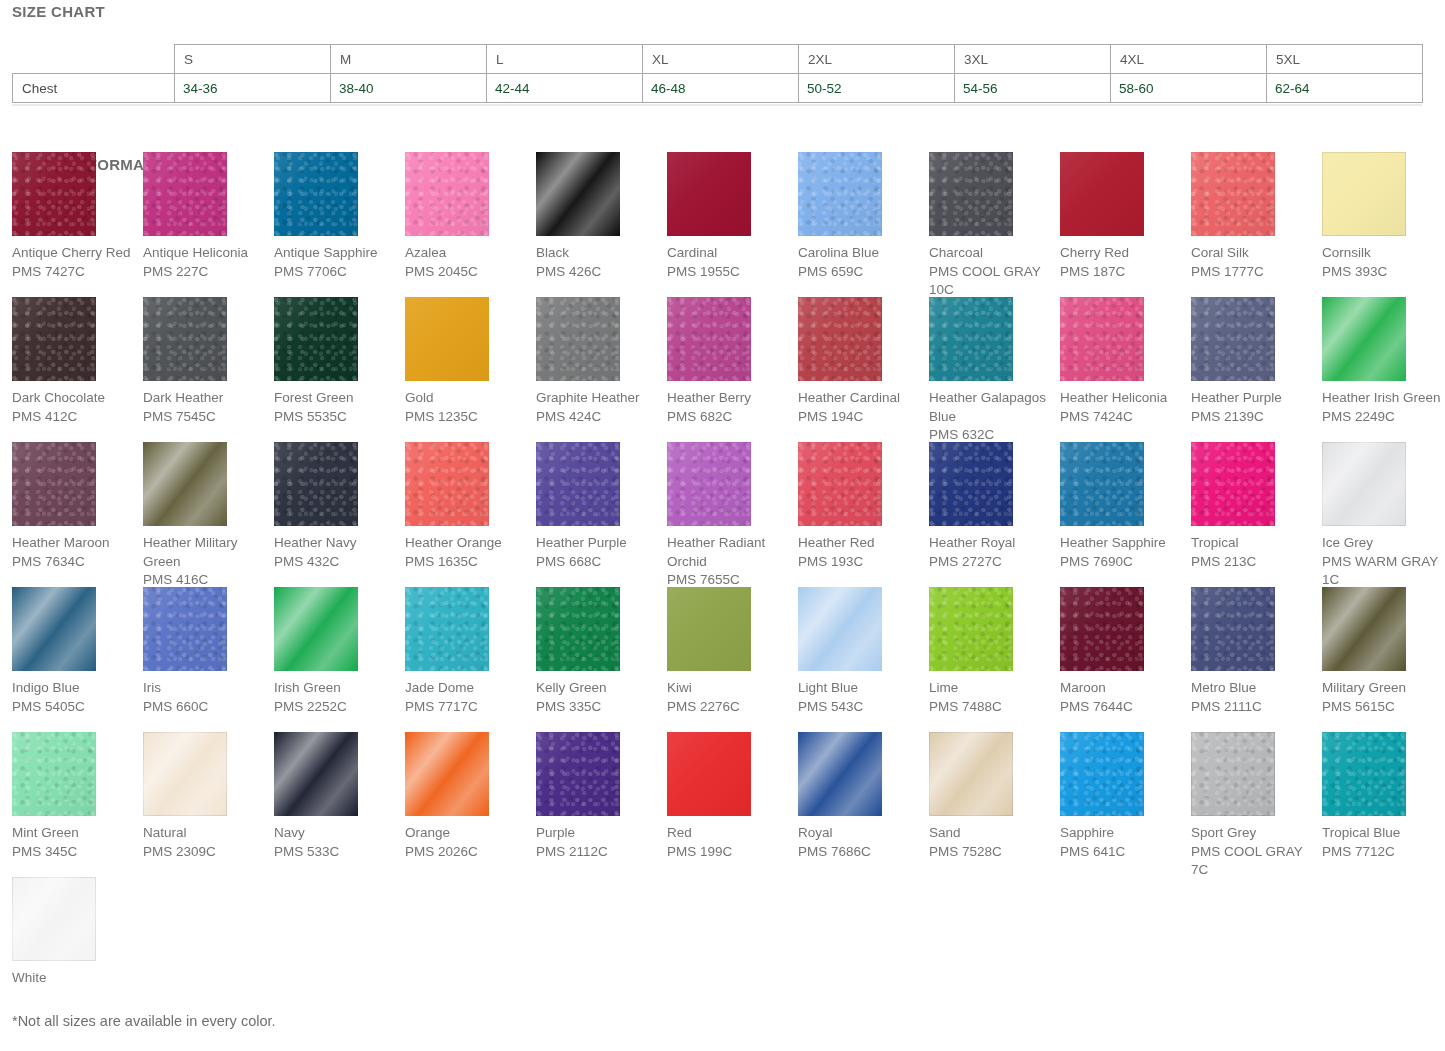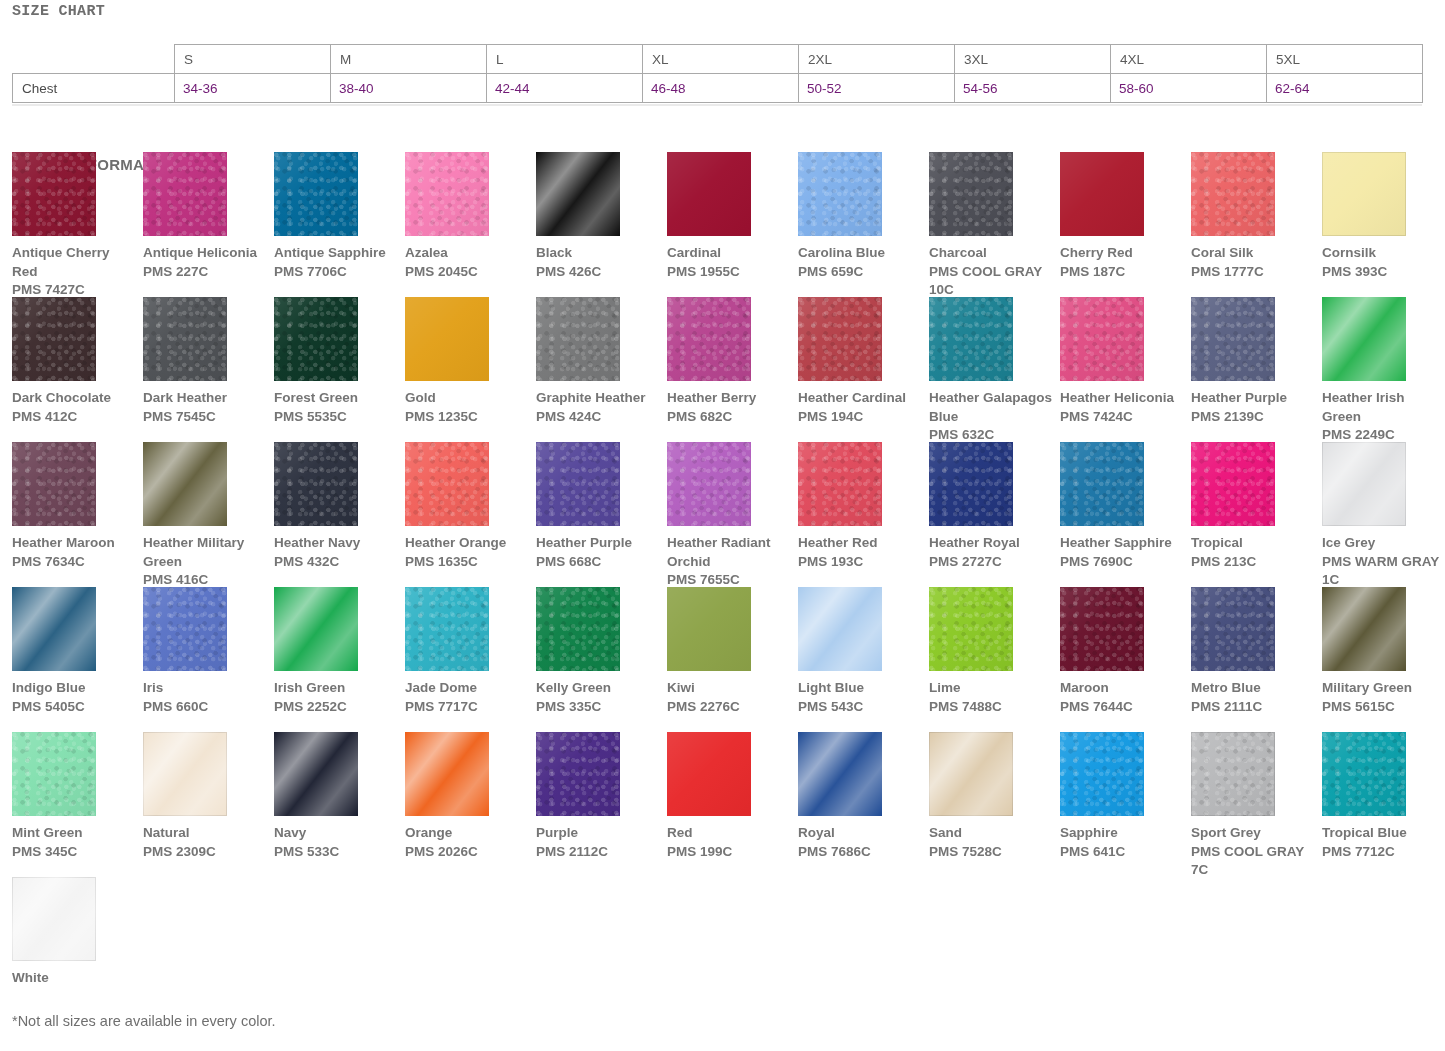--- a/index.html
+++ b/index.html
@@ -14,21 +14,21 @@
 
   
   .section-title {
     font-size: 15px;
     font-weight: bold;
     color: #6e6e6e;
     letter-spacing: 0.3px;
     margin: 0;
     padding: 0;
   }
-  #size-chart-title { position: absolute; left: 12px; top: 3px; font-family: Liberation Mono, monospace; }
+  #size-chart-title { position: absolute; left: 12px; top: 3px; }
   #color-info-title { position: absolute; left: 12px; top: 116px; margin-top: 40px; }
 
   
   .size-table {
     position: absolute;
     left: 12px;
     top: 44px;
     width: 1410px;
     border-collapse: collapse;
     table-layout: fixed;
@@ -39,21 +39,21 @@
     padding: 0 0 0 9px;
     font-size: 13.5px;
     color: #5b5b5b;
     font-weight: normal;
     text-align: left;
     vertical-align: middle;
     background: #ffffff;
   }
   .size-table .corner-cell { border: none; background: transparent; }
   .size-table .row-label { color: #4a4a4a; }
-  .size-table .val { color: #701a75; padding-left: 8px; }
+  .size-table .val { color: #14532d; padding-left: 8px; }
   .size-table col.c0 { width: 162px; }
   .size-table col.cx { width: 156px; }
 
   
   .divider {
     position: absolute;
     left: 12px;
     top: 104px;
     width: 1410px;
     height: 2px;
@@ -64,21 +64,20 @@
   .swatch-grid {
     position: absolute;
     left: 12px;
     top: 152px;
     width: 1421px;
     display: grid;
     grid-template-columns: repeat(11, 131px);
     grid-auto-rows: min-content;
     row-gap: 0px;
     column-gap: 0px;
-    font-weight: bold;
   }
   .swatch-cell {
     width: 131px;
     height: 145px;
     position: relative;
   }
   .swatch-chip {
     width: 84px;
     height: 84px;
     position: relative;

